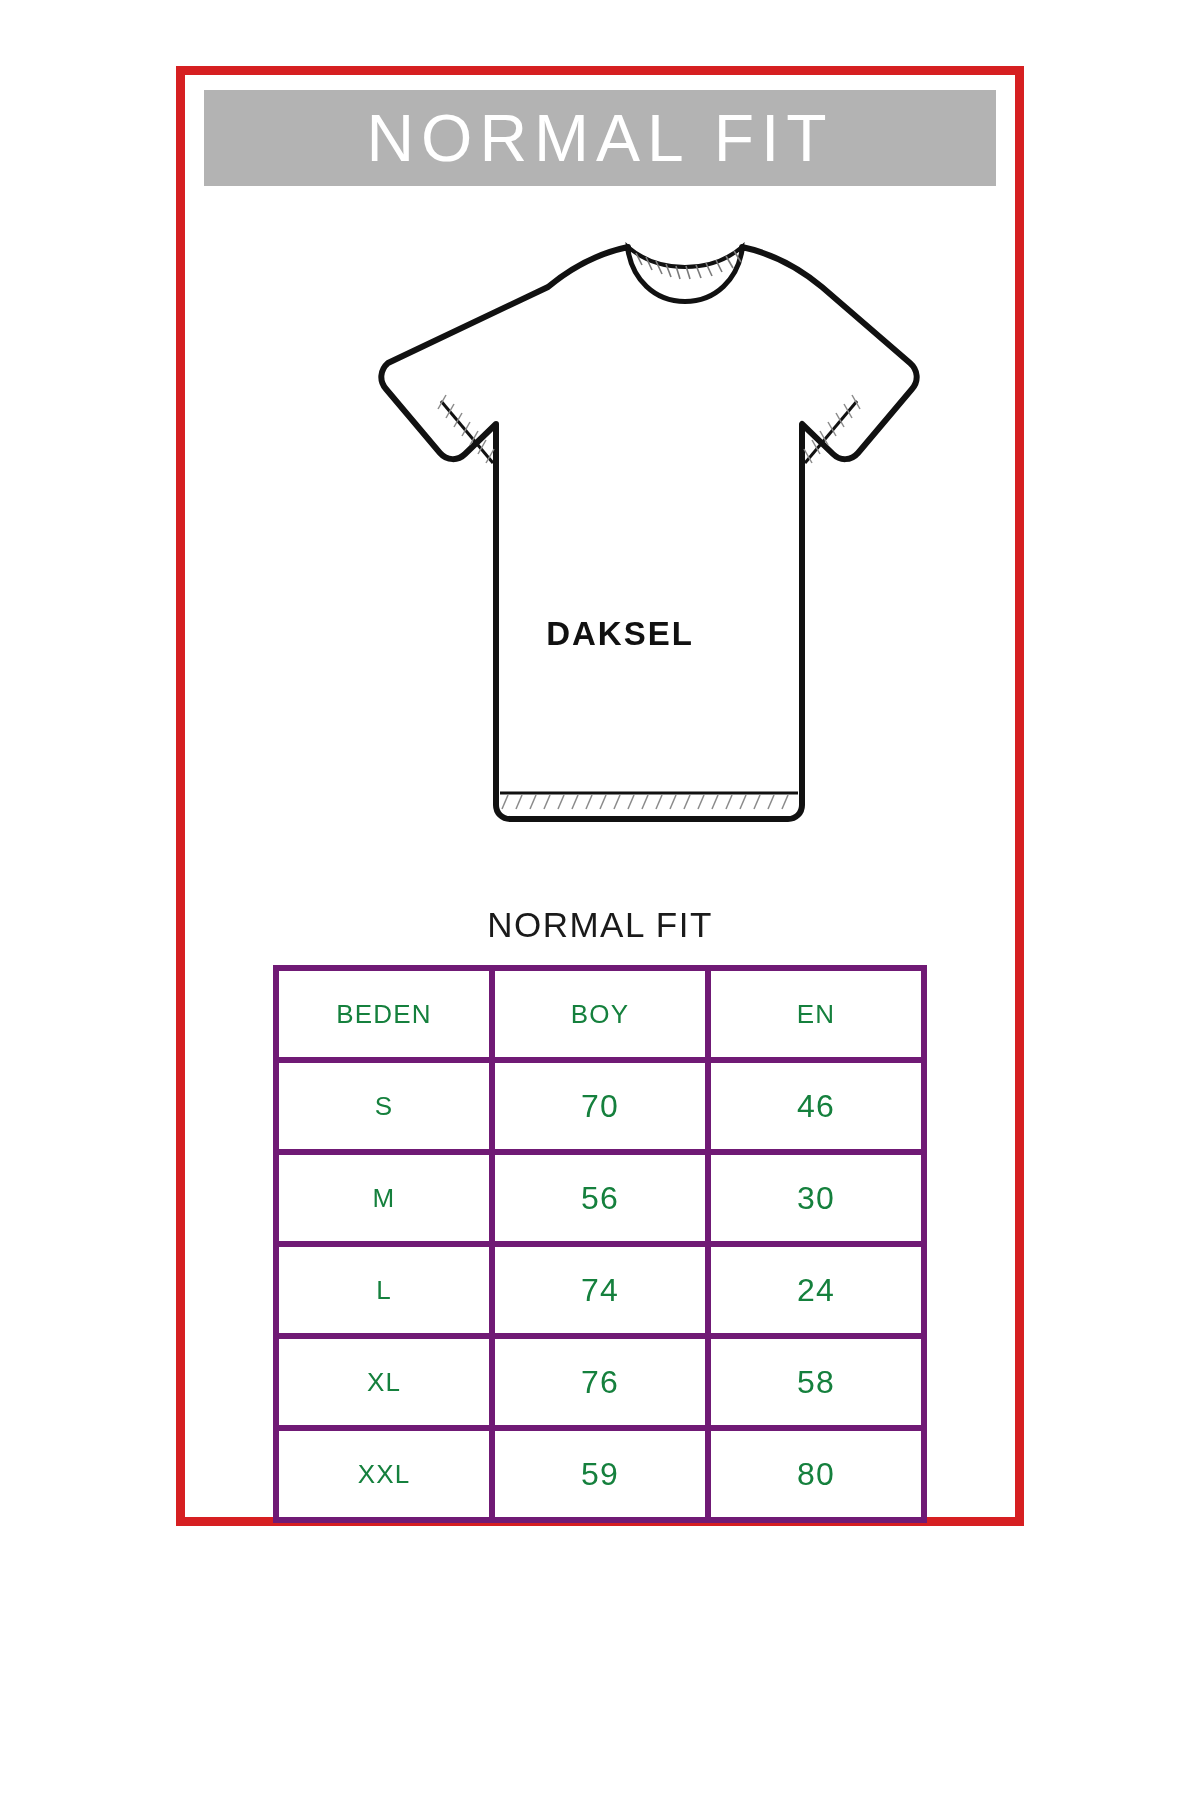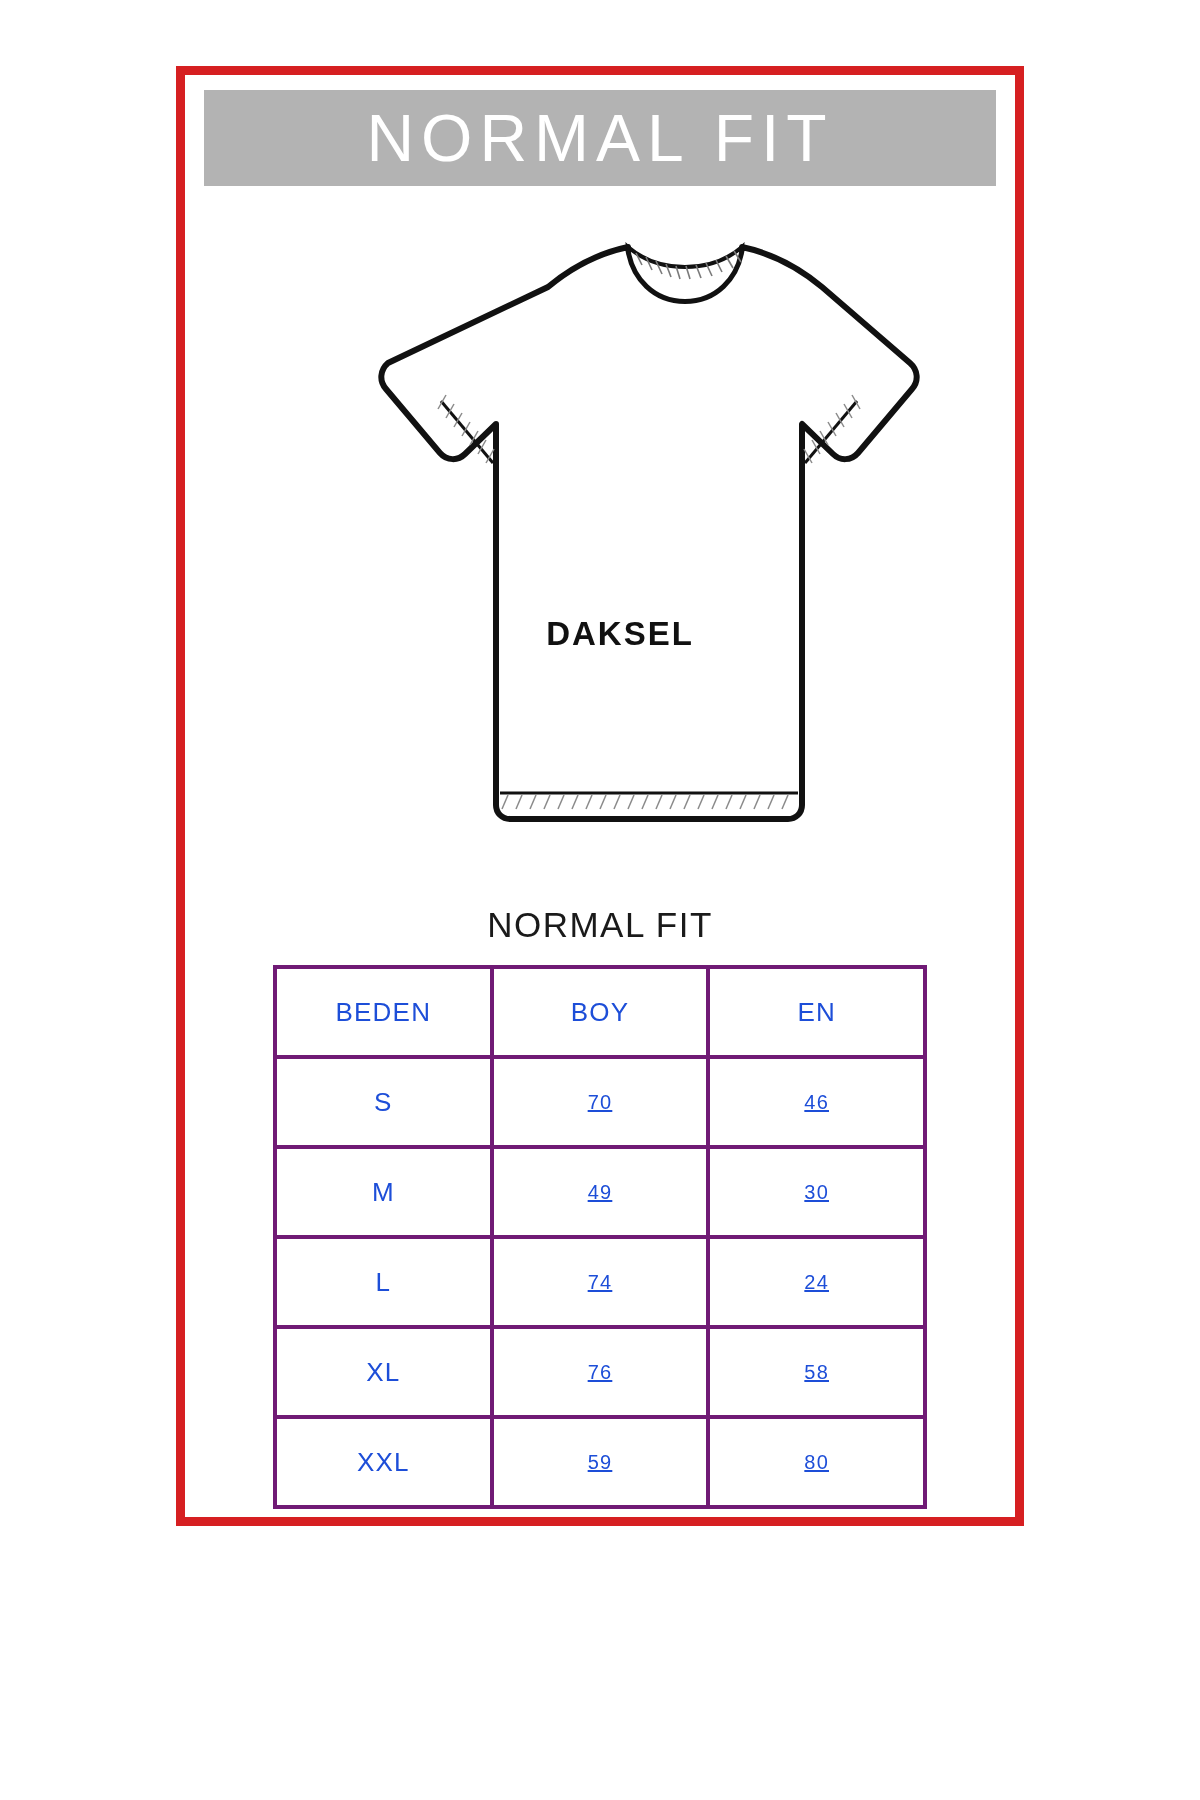--- a/index.html
+++ b/index.html
@@ -110,33 +110,32 @@
   .size-table {
     position: absolute;
     left: 88px;
     top: 890px;
     width: 654px;
     border-collapse: collapse;
     table-layout: fixed;
   }
   .size-table th,
   .size-table td {
-    border: 4px solid #701a75;
+    border: 6px solid #701a75;
     height: 84px;
     text-align: center;
     vertical-align: middle;
     font-size: 26px;
     font-weight: 400;
-    color: #1d4ed8;
+    color: #15803d;
     letter-spacing: 1.2px;
     font-family: "Liberation Sans", sans-serif;
   }
   .size-table td.num {
-    font-size: 20px;
-    text-decoration: underline;
+    font-size: 32px;
   }
 </style>
 </head>
 <body>
 
 <div class="page">
 
   <div class="card">
     <div class="card-inner">
 
@@ -249,21 +248,21 @@
           </tr>
         </thead>
         <tbody>
           <tr>
             <td>S</td>
             <td class="num">70</td>
             <td class="num">46</td>
           </tr>
           <tr>
             <td>M</td>
-            <td class="num">49</td>
+            <td class="num">56</td>
             <td class="num">30</td>
           </tr>
           <tr>
             <td>L</td>
             <td class="num">74</td>
             <td class="num">24</td>
           </tr>
           <tr>
             <td>XL</td>
             <td class="num">76</td>

